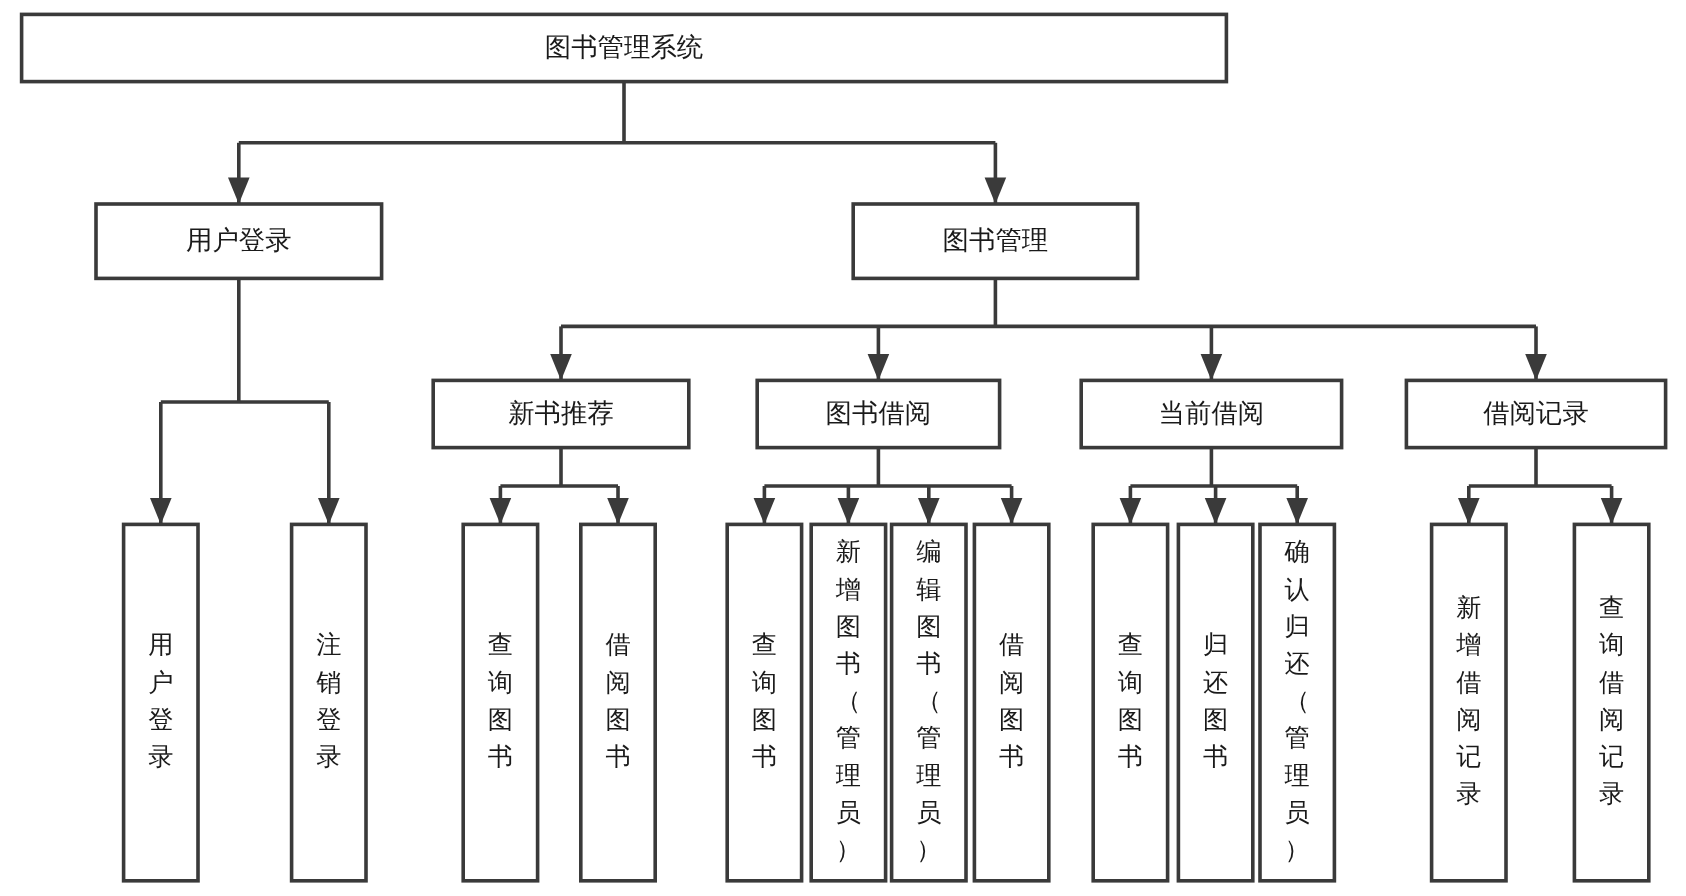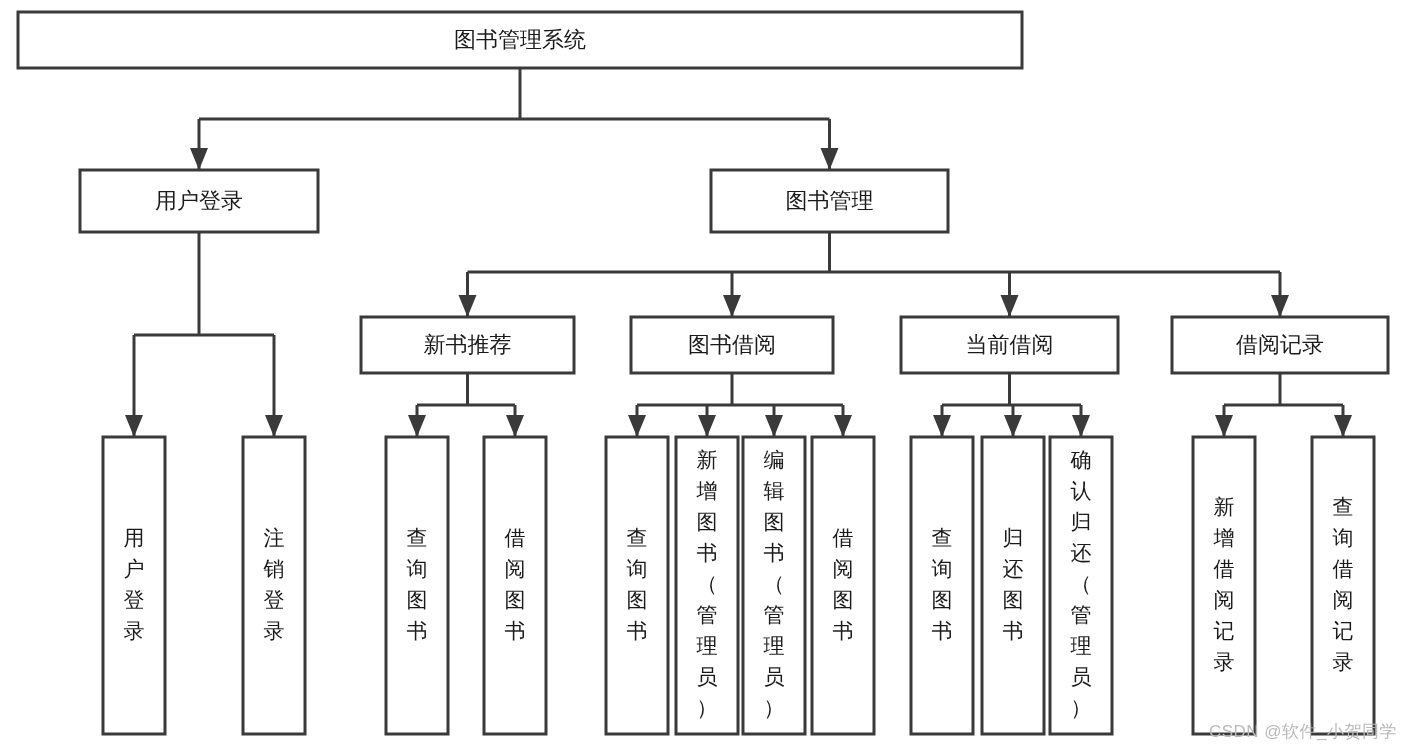--- a/index.html
+++ b/index.html
@@ -217,14 +217,13 @@
           <rect x="1312" y="437" width="62" height="297" class="node-rect"></rect>
           <text x="1343" y="508" class="node-label vertical">查</text>
           <text x="1343" y="539" class="node-label vertical">询</text>
           <text x="1343" y="570" class="node-label vertical">借</text>
           <text x="1343" y="601" class="node-label vertical">阅</text>
           <text x="1343" y="632" class="node-label vertical">记</text>
           <text x="1343" y="663" class="node-label vertical">录</text>
         </g>
       </g>
   </svg>
-  <div class="watermark">CSDN @软件_小贺同学</div>
 </div>
 
 </body></html>

